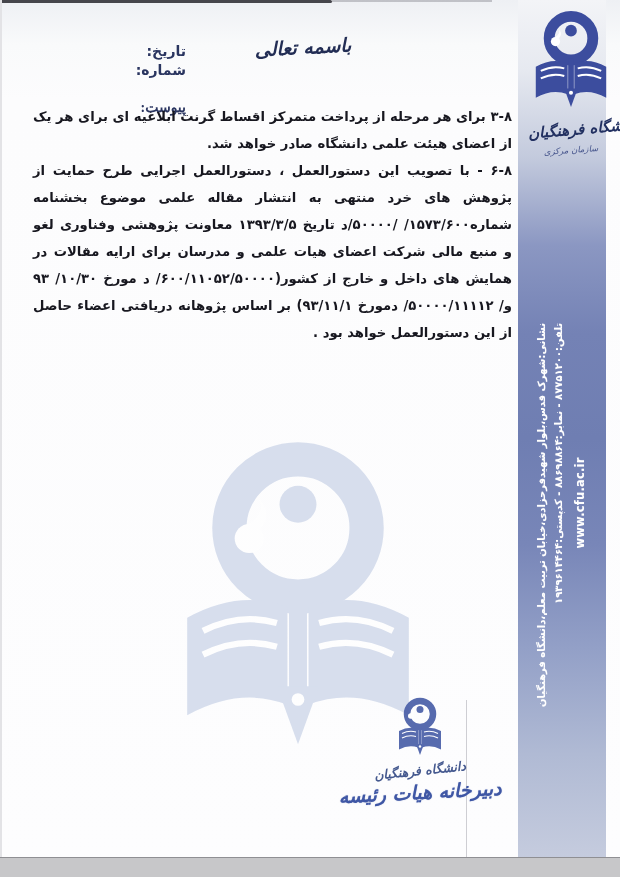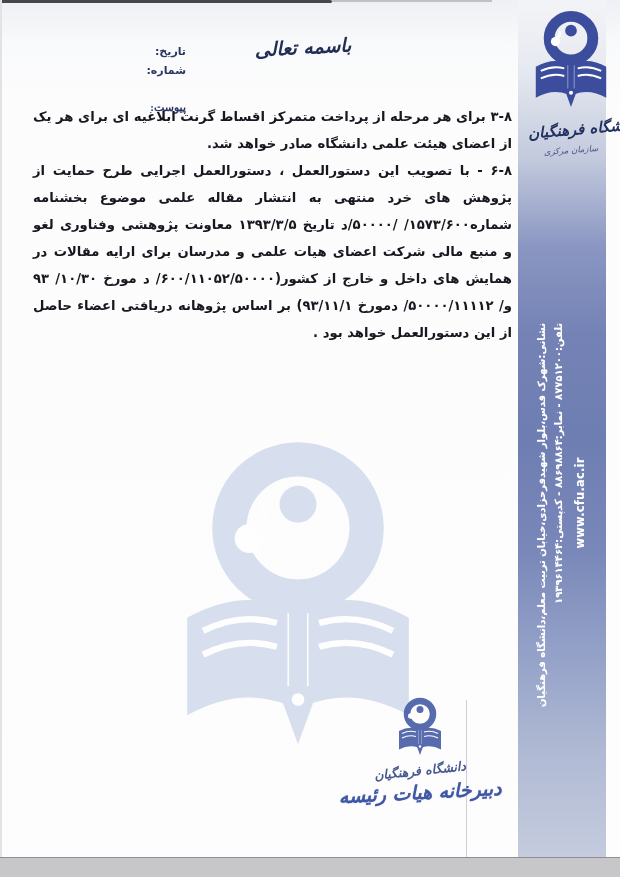--- a/index.html
+++ b/index.html
@@ -41,21 +41,21 @@
     color:#223061;transform:rotate(-5deg);white-space:nowrap;
   }
   .logo-sub{margin-top:6px;text-align:center;font-size:8.5px;font-style:italic;color:#43528a;transform:rotate(-4deg);}
   
   .besmele{
     position:absolute;left:248px;top:36px;width:110px;text-align:center;
     font-size:19px;font-weight:bold;font-style:italic;color:#232e55;
     transform:rotate(-3deg);white-space:nowrap;
   }
   .header-fields{position:absolute;left:126px;top:42px;width:60px;direction:rtl;text-align:right;}
-  .header-field{font-size:11px;font-weight:bold;color:#2a3560;line-height:19px;}
+  .header-field{font-size:14px;font-weight:bold;color:#2a3560;line-height:19px;}
   .header-field.attach{margin-top:18px;font-family:Liberation Serif, serif;}
   
   .watermark{position:absolute;left:166px;top:433px;width:264px;color:#b9c6e0;opacity:.55;z-index:1;}
   .watermark svg{width:264px;height:343px;display:block;}
   
   .body-text{
     position:absolute;left:33px;top:103px;width:479px;z-index:2;
     direction:rtl;text-align:justify;text-align-last:right;
     font-size:13.2px;line-height:27px;font-weight:bold;color:#17171f;
   }

